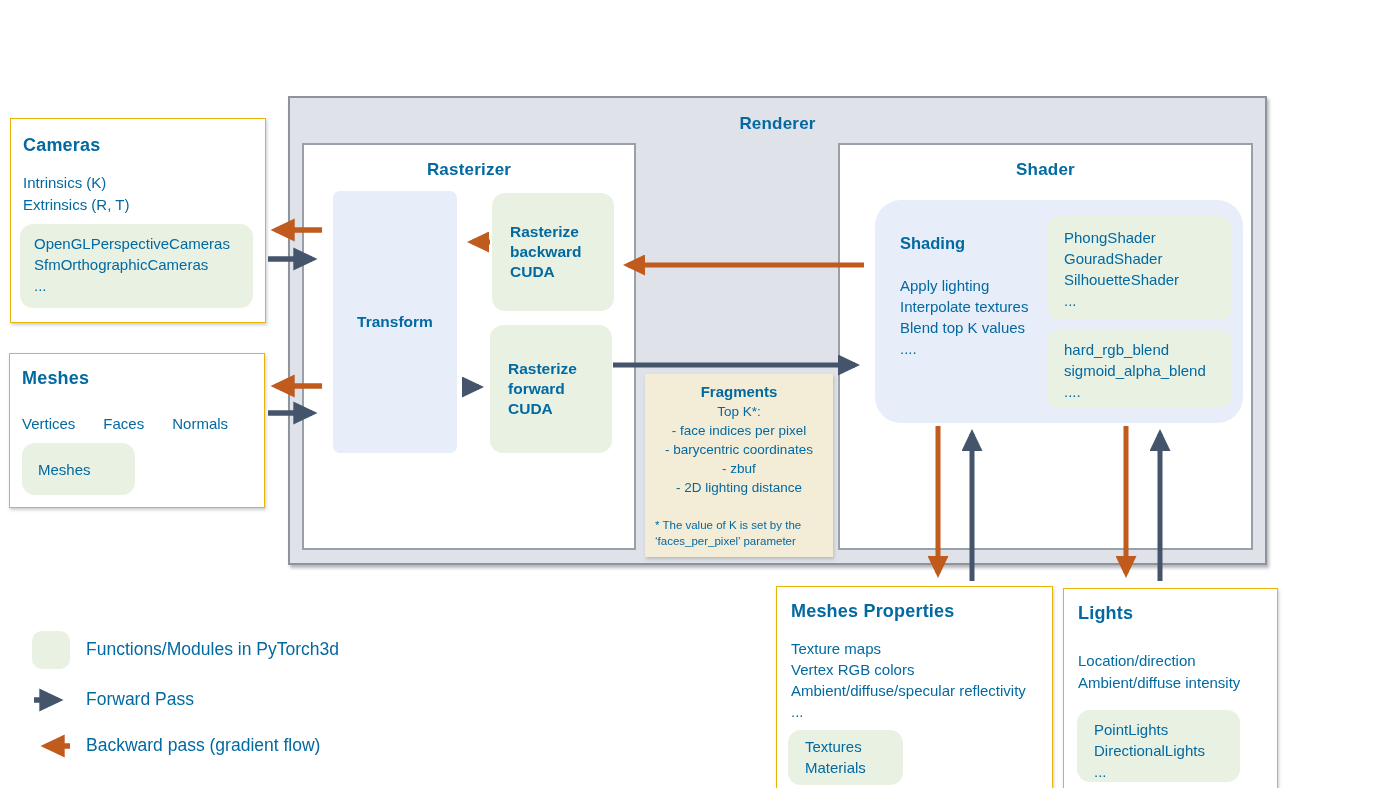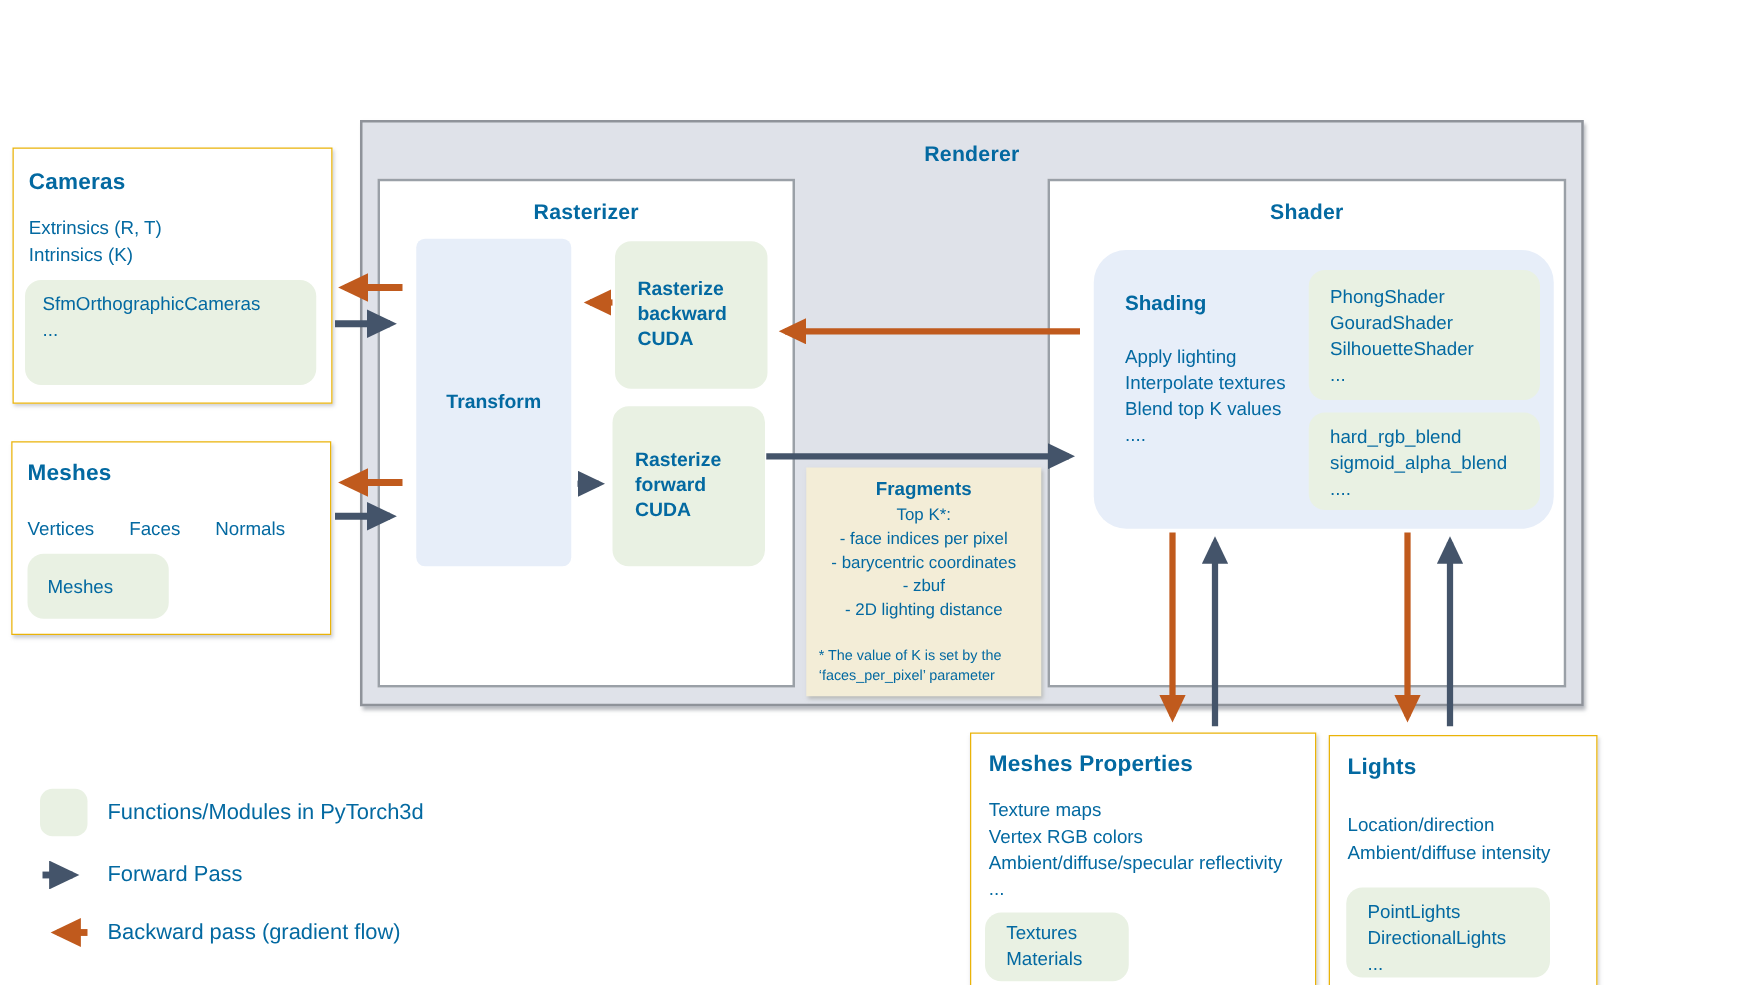--- a/index.html
+++ b/index.html
@@ -84,25 +84,26 @@
 
   <div class="abs module" style="left:1047px;top:302px;width:185px;height:78px;padding:9px 0 0 17px;">
     <div>hard_rgb_blend</div>
     <div>sigmoid_alpha_blend</div>
     <div>....</div>
   </div>
 
   <div class="abs box-white" style="left:10px;top:90px;width:256px;height:205px;padding:16px 12px 0 12px;">
     <div class="box-title">Cameras</div>
     <div class="lines" style="margin-top:16px;">
+      <div>Intrinsics (K)</div>
       <div>Extrinsics (R, T)</div>
-      <div>Intrinsics (K)</div>
     </div>
   </div>
   <div class="abs module" style="left:20px;top:196px;width:233px;height:84px;padding:9px 0 0 14px;">
+    <div>OpenGLPerspectiveCameras</div>
     <div>SfmOrthographicCameras</div>
     <div>...</div>
   </div>
 
   <div class="abs box-white" style="left:9px;top:325px;width:256px;height:155px;padding:14px 12px 0 12px;">
     <div class="box-title">Meshes</div>
     <div style="margin-top:26px;display:flex;gap:28px;">
       <span>Vertices</span>
       <span>Faces</span>
       <span>Normals</span>

